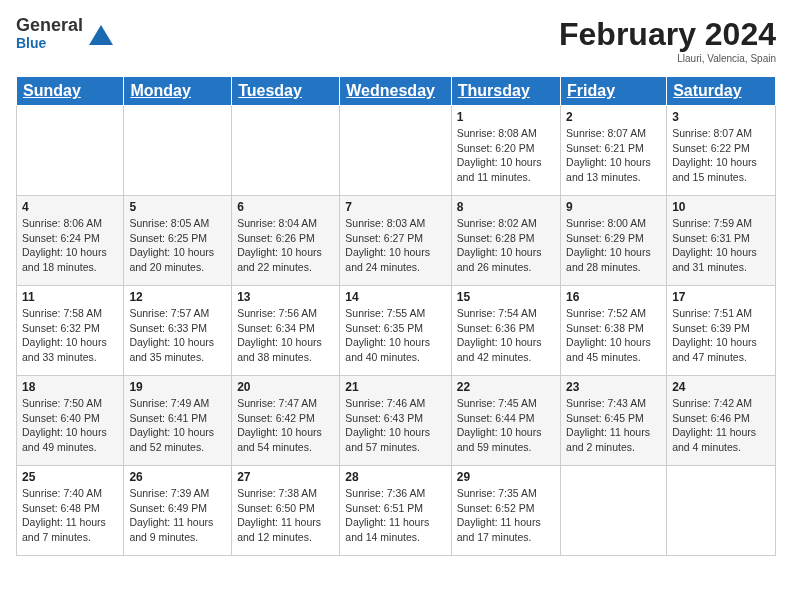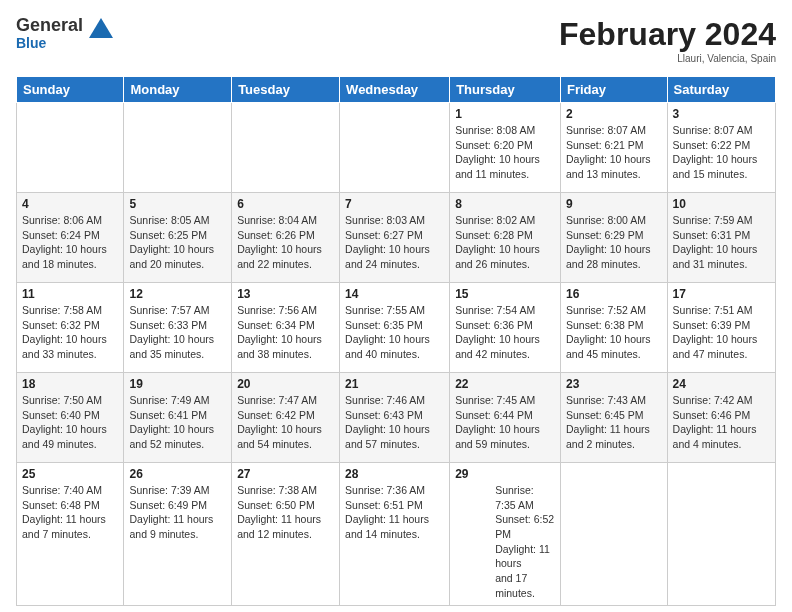--- a/index.html
+++ b/index.html
@@ -11,21 +11,21 @@
       padding: 16px;
     }
     .header {
       display: flex;
       justify-content: space-between;
       align-items: flex-start;
       margin-bottom: 12px;
     }
     .logo {
       display: flex;
-      align-items: flex-start;
+      align-items: flex-end;
     }
     .logo-text {
       display: flex;
       flex-direction: column;
       line-height: 1.1;
     }
     .logo-general {
       font-size: 18px;
       font-weight: bold;
       color: #333;
@@ -56,23 +56,24 @@
     .calendar {
       width: 100%;
       border-collapse: collapse;
       font-size: 11px;
     }
     .calendar th {
       background: #2474c4;
       color: #fff;
       text-align: left;
       padding: 5px 6px;
-      font-size: 13px;
+      font-size: 16px;
       font-weight: bold;
       border: 1px solid #fff;
+      text-decoration: underline;
     }
     .calendar td {
       border: 1px solid #ccc;
       vertical-align: top;
       padding: 4px 5px;
       width: 113px;
       min-height: 80px;
       height: 90px;
       background: #fff;
     }
@@ -330,21 +331,21 @@
         </td>
         <td>
           <div class="day-num">28</div>
           <div class="day-info" style="white-space: pre-line;">Sunrise: 7:36 AM
 Sunset: 6:51 PM
 Daylight: 11 hours
 and 14 minutes.</div>
         </td>
         <td>
           <div class="day-num">29</div>
-          <div class="day-info" style="white-space: pre-line; margin-left: 40px;">Sunrise: 7:35 AM
+          <div class="day-info" style="white-space: pre-line;">Sunrise: 7:35 AM
 Sunset: 6:52 PM
 Daylight: 11 hours
 and 17 minutes.</div>
         </td>
         <td class="empty-cell"></td>
         <td class="empty-cell"></td>
       </tr>
     </tbody>
 </table>
 

